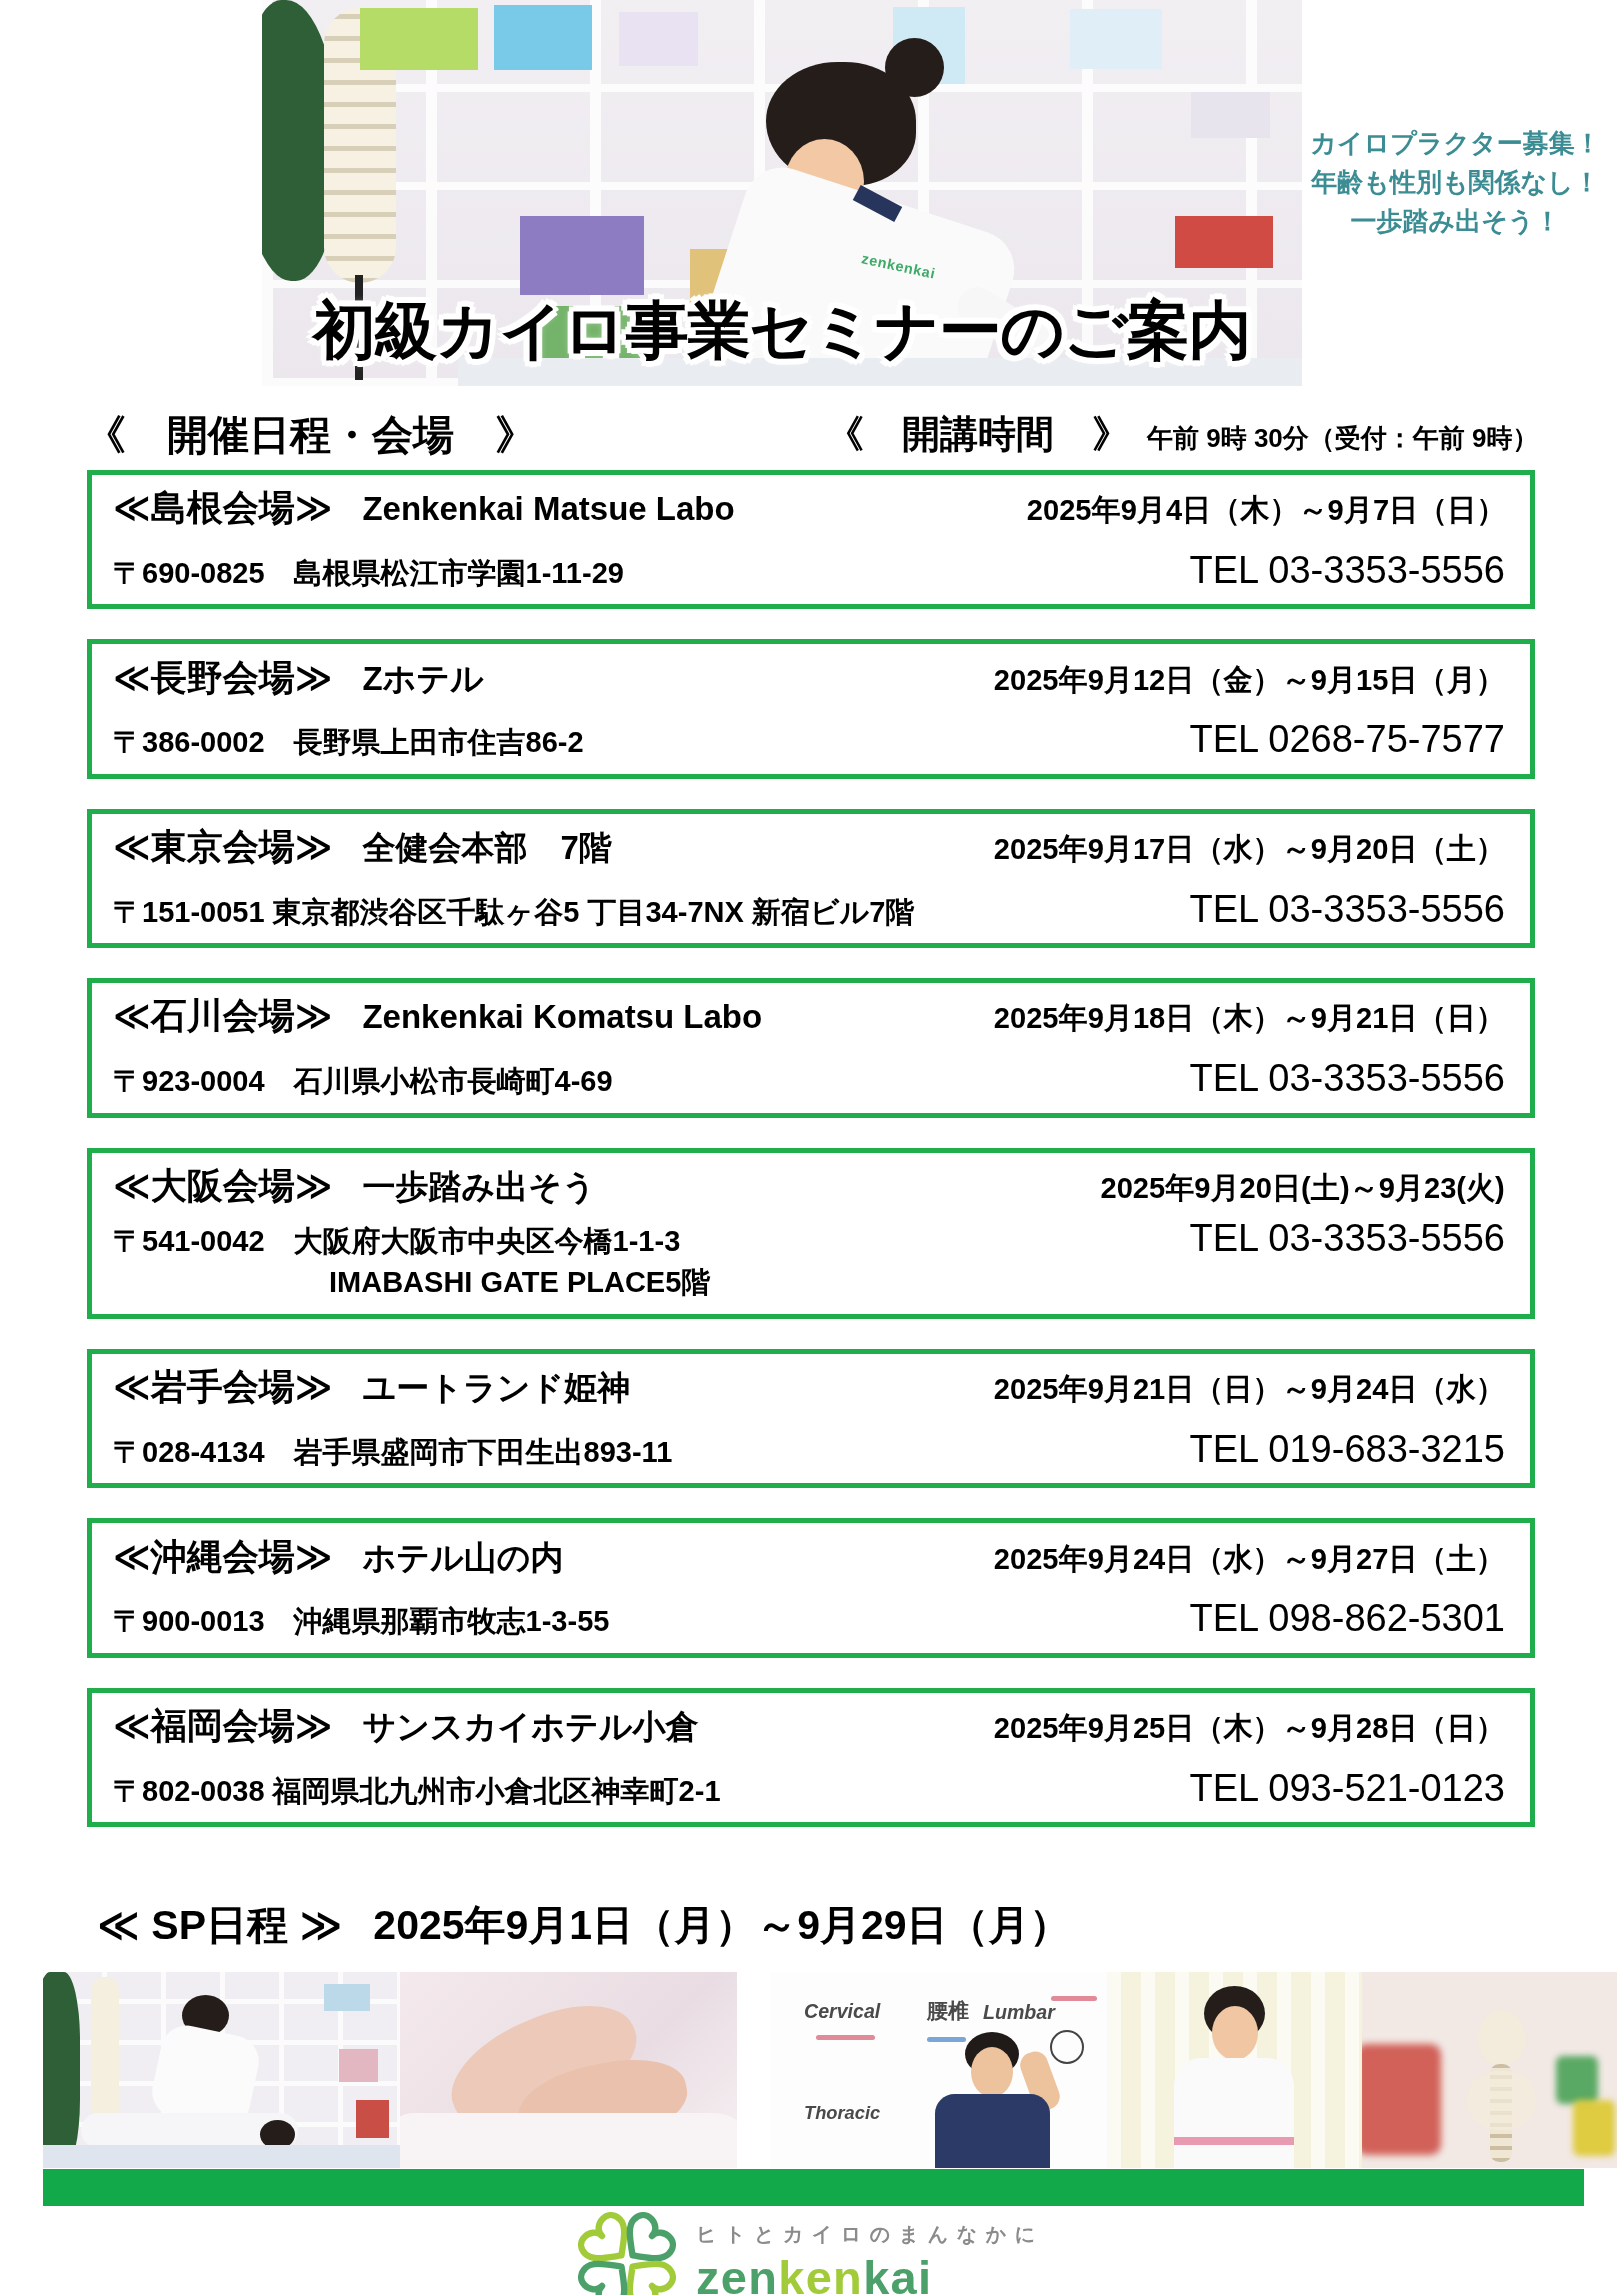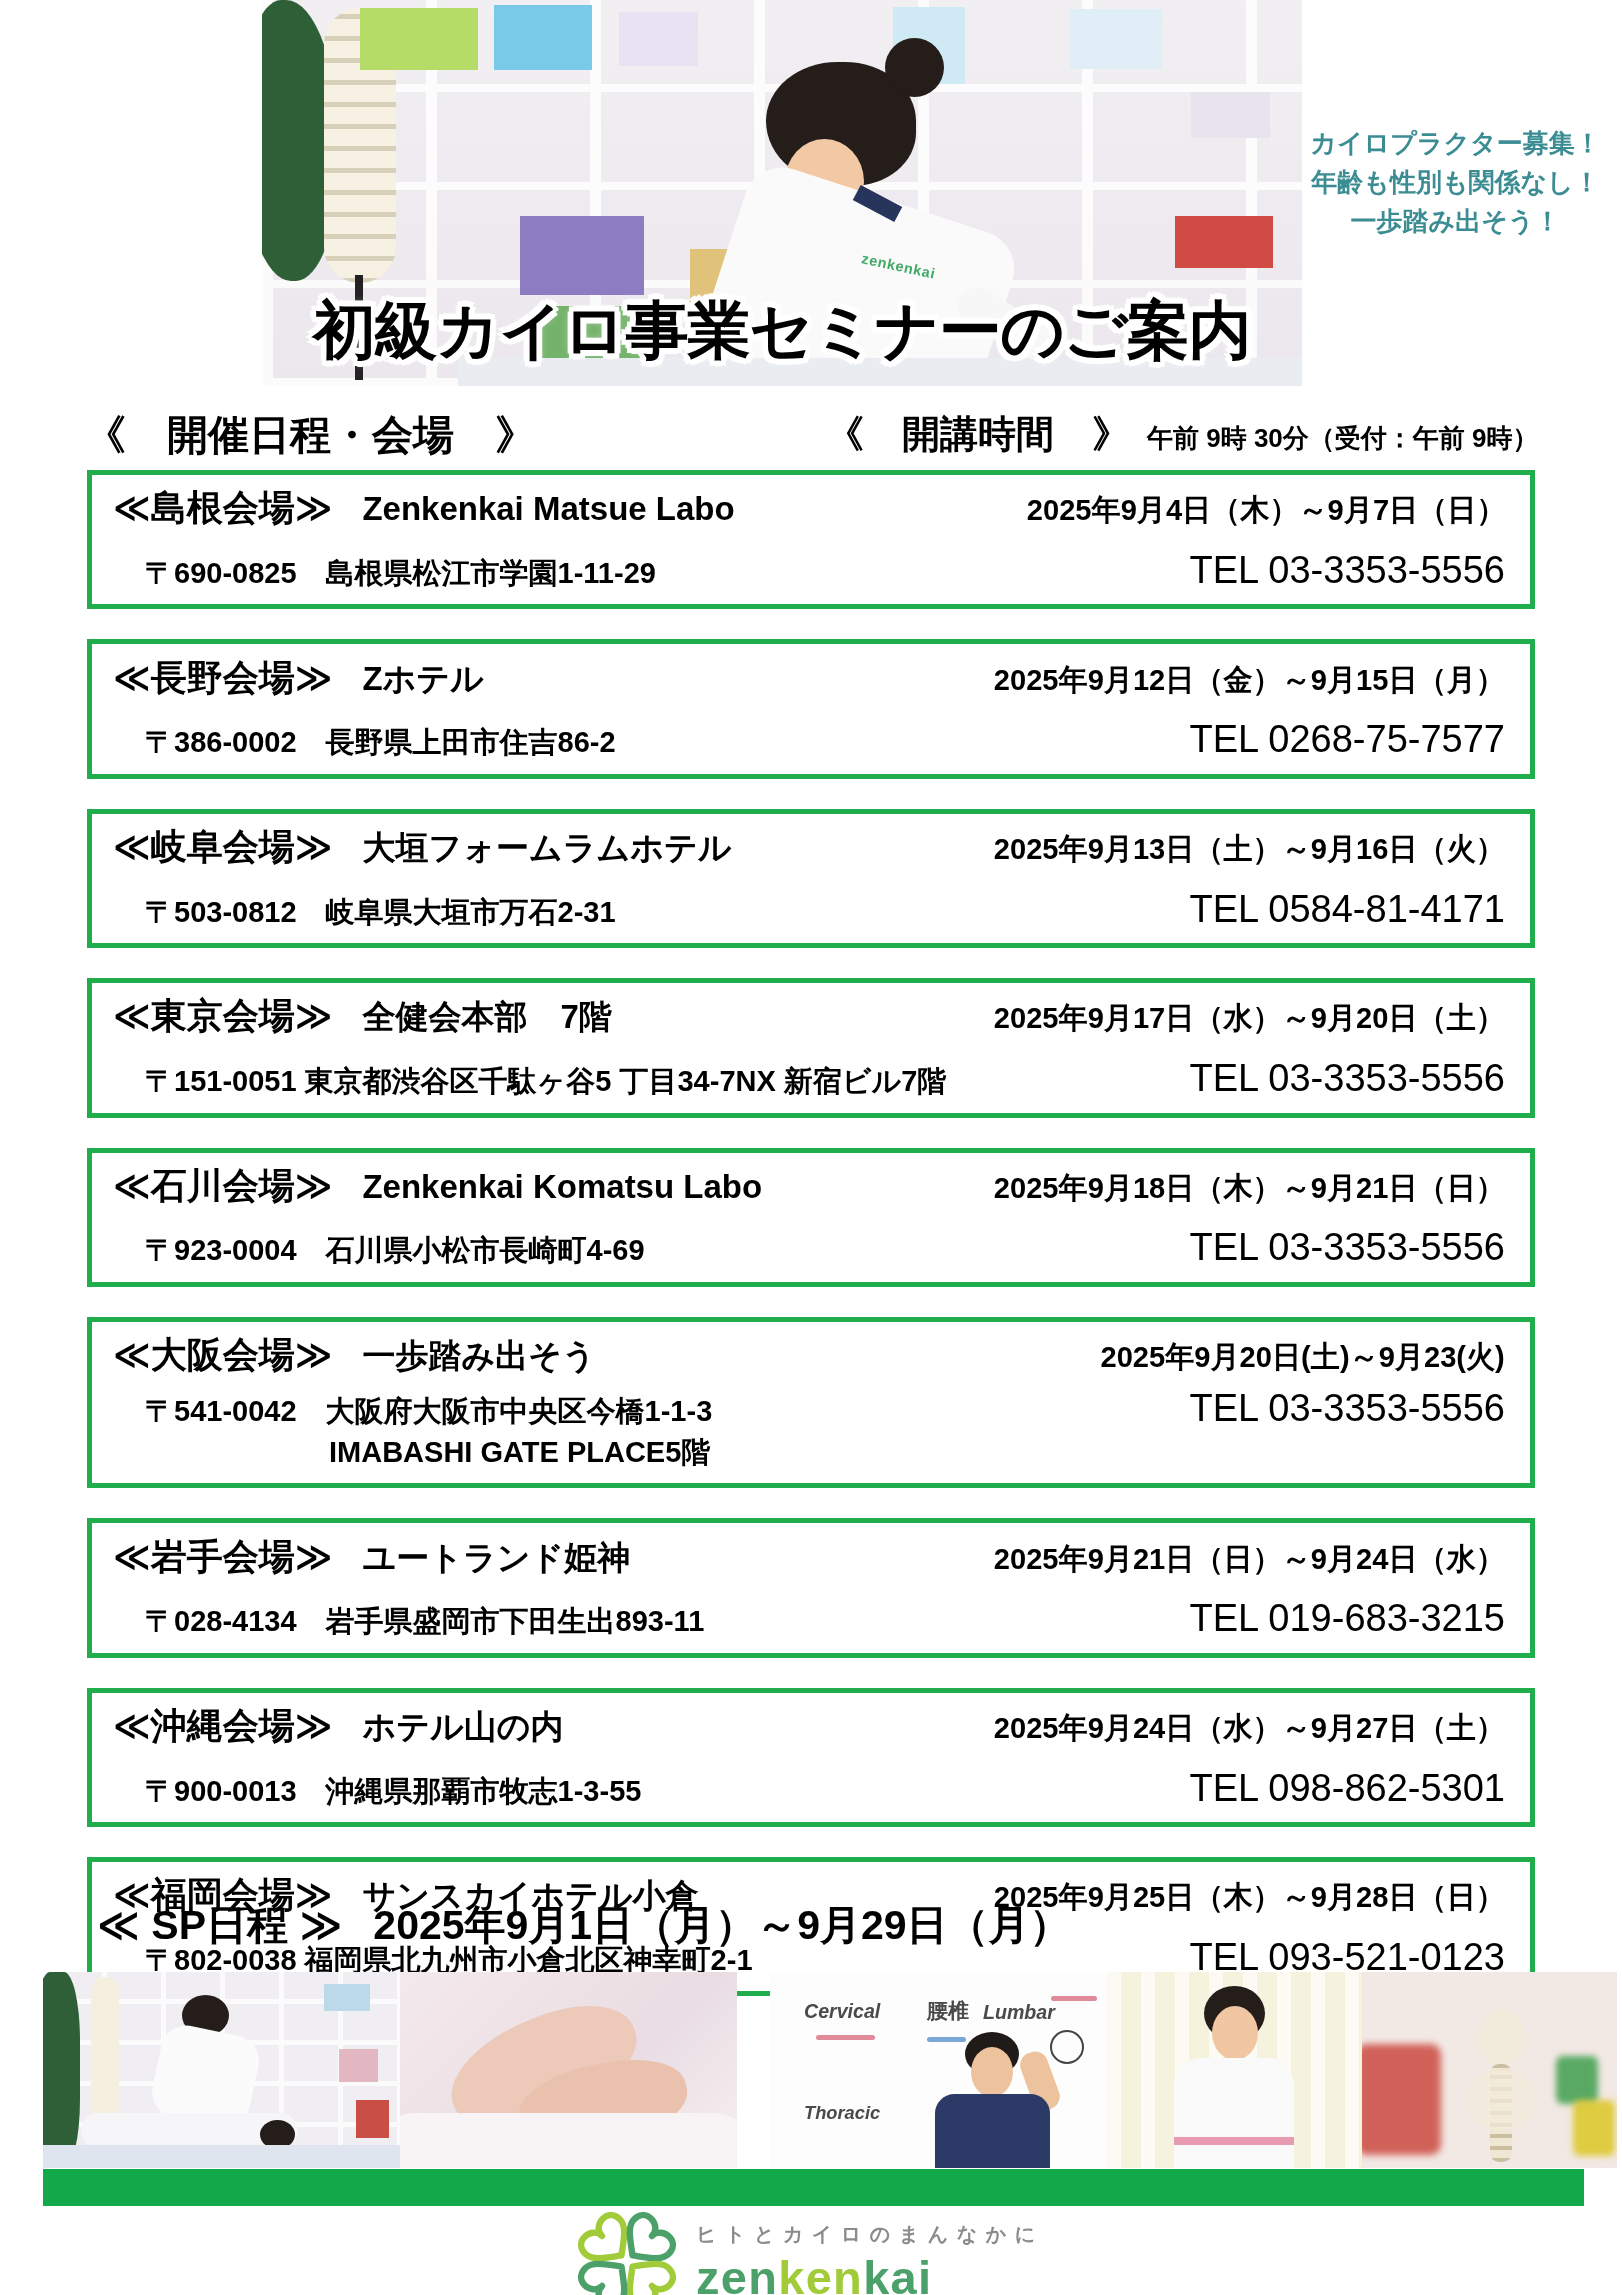--- a/index.html
+++ b/index.html
@@ -41,21 +41,21 @@
   
   .boxes{position:absolute; left:87px; top:470px; width:1448px;}
   .vbox{border:5.2px solid var(--green); background:#fff; padding:9.2px 25px 10.5px 21px; margin-bottom:30px;}
   .vrow1{display:flex; align-items:baseline;}
   .v-name{font-size:36px; font-weight:bold; white-space:nowrap;}
   .v-place{font-size:33px; font-weight:bold; margin-left:30px; white-space:nowrap;}
   .v-place.latin{letter-spacing:0;}
   .v-date{margin-left:auto; font-size:30px; font-weight:bold; white-space:nowrap;
     transform:scaleX(.97); transform-origin:right center;}
   .vrow2{display:flex; align-items:baseline; margin-top:15.7px;}
-  .v-addr{font-size:29px; font-weight:bold; white-space:nowrap;margin-left:32px;}
+  .v-addr{font-size:29px; font-weight:bold; white-space:nowrap;}
   .v-tel{margin-left:auto; font-size:38px; font-weight:normal; white-space:nowrap;}
   .vrow3{margin-top:1.3px;}
   .v-addr2{font-size:29px; font-weight:bold; margin-left:216px;}
   .vbox.tall .vrow2{margin-top:6.5px;}
 
   
   .sp-line{position:absolute; left:97px; top:1898px; font-size:41px; font-weight:bold; white-space:nowrap;}
   .sp-line .sp-dates{margin-left:19.6px;text-align:right;}
 
   
@@ -146,31 +146,20 @@
         <span class="v-name">≪長野会場≫</span>
         <span class="v-place">Zホテル</span>
         <span class="v-date">2025年9月12日（金）～9月15日（月）</span>
       </div>
       <div class="vrow2">
         <span class="v-addr">〒386-0002　長野県上田市住吉86-2</span>
         <span class="v-tel">TEL 0268-75-7577</span>
       </div>
     </div>
 
-    <div class="vbox">
-      <div class="vrow1">
-        <span class="v-name">≪岐阜会場≫</span>
-        <span class="v-place">大垣フォームラムホテル</span>
-        <span class="v-date">2025年9月13日（土）～9月16日（火）</span>
-      </div>
-      <div class="vrow2">
-        <span class="v-addr">〒503-0812　岐阜県大垣市万石2-31</span>
-        <span class="v-tel">TEL 0584-81-4171</span>
-      </div>
-    </div>
 
     <div class="vbox">
       <div class="vrow1">
         <span class="v-name">≪東京会場≫</span>
         <span class="v-place">全健会本部　7階</span>
         <span class="v-date">2025年9月17日（水）～9月20日（土）</span>
       </div>
       <div class="vrow2">
         <span class="v-addr">〒151-0051 東京都渋谷区千駄ヶ谷5 丁目34-7NX 新宿ビル7階</span>
         <span class="v-tel">TEL 03-3353-5556</span>

